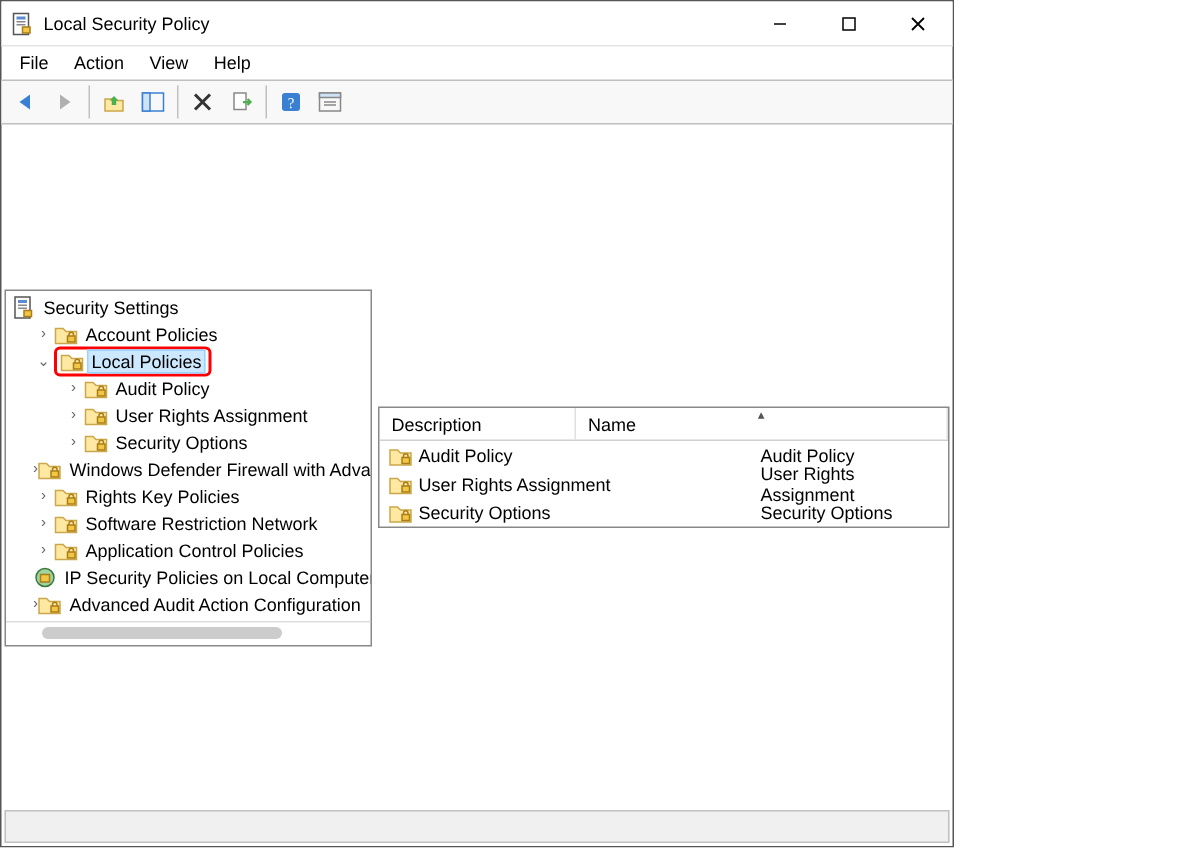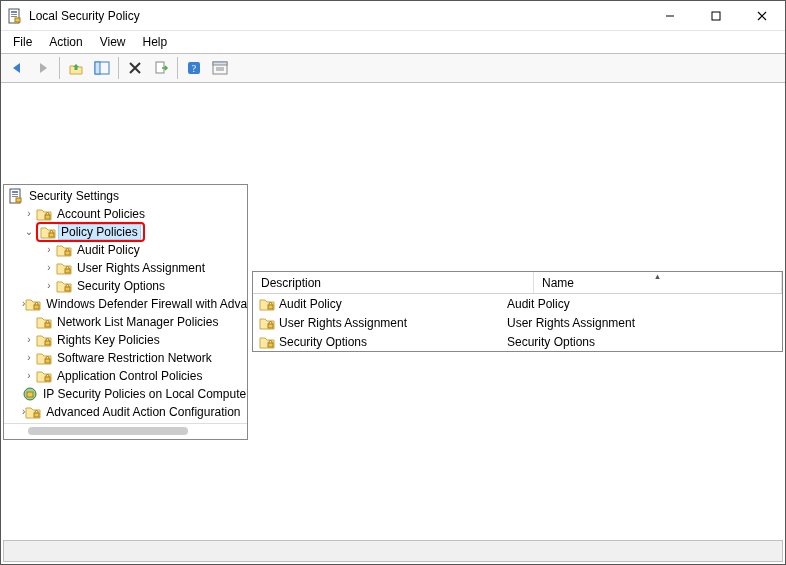--- a/index.html
+++ b/index.html
@@ -1,17 +1,17 @@
 <!DOCTYPE html>
 <html><head>
 <meta charset="utf-8">
 <style>
   * { box-sizing: border-box; }
   html, body { margin:0; padding:0; font-family: "Segoe UI", Tahoma, sans-serif; font-size:12px; color:#000; }
-  .window { width:786px; height:565px; border:1px solid #555; background:#fff; display:flex; flex-direction:column; }
+  .window { width:636px; height:565px; border:1px solid #555; background:#fff; display:flex; flex-direction:column; }
   
   .titlebar { height:30px; background:#fff; display:flex; align-items:center; padding-left:6px; border-bottom:1px solid #e5e5e5; }
   .titlebar .title-text { margin-left:6px; }
   .win-controls { margin-left:auto; display:flex; height:100%; }
   .win-btn { width:46px; display:flex; align-items:center; justify-content:center; }
   
   .menubar { height:22px; display:flex; align-items:center; padding:0 4px; gap:1px; }
   .menu-item { padding:2px 8px; }
   
   .toolbar { height:30px; border-top:1px solid #c0c0c0; border-bottom:1px solid #c0c0c0; display:flex; align-items:center; padding:0 4px; gap:2px; background:#f8f8f8; }
@@ -186,21 +186,21 @@
         </div>
 
         <div class="tree-row indent2 selected">
           <span class="expander">⌄</span>
           <span class="highlight-box">
             <span>
                 <svg width="16" height="16">
                   <use href="#folder-lock"></use>
                 </svg>
               </span>
-            <span class="tree-label">Policy Policies</span>
+            <span class="tree-label">Local Policies</span>
           </span>
         </div>
 
         <div class="tree-row indent3">
           <span class="expander">›</span>
           <span>
               <svg width="16" height="16">
                 <use href="#folder-lock"></use>
               </svg>
             </span>
@@ -226,29 +226,20 @@
         </div>
 
         <div class="tree-row indent2">
           <span class="expander">›</span>
           <span>
               <svg width="16" height="16">
                 <use href="#folder-lock"></use>
               </svg>
             </span>
           <span class="tree-label">Windows Defender Firewall with Advanced Security</span>
-        </div>
-        <div class="tree-row indent2">
-          <span class="expander"></span>
-          <span>
-              <svg width="16" height="16">
-                <use href="#folder-lock"></use>
-              </svg>
-            </span>
-          <span class="tree-label">Network List Manager Policies</span>
         </div>
         <div class="tree-row indent2">
           <span class="expander">›</span>
           <span>
               <svg width="16" height="16">
                 <use href="#folder-lock"></use>
               </svg>
             </span>
           <span class="tree-label">Rights Key Policies</span>
         </div>

